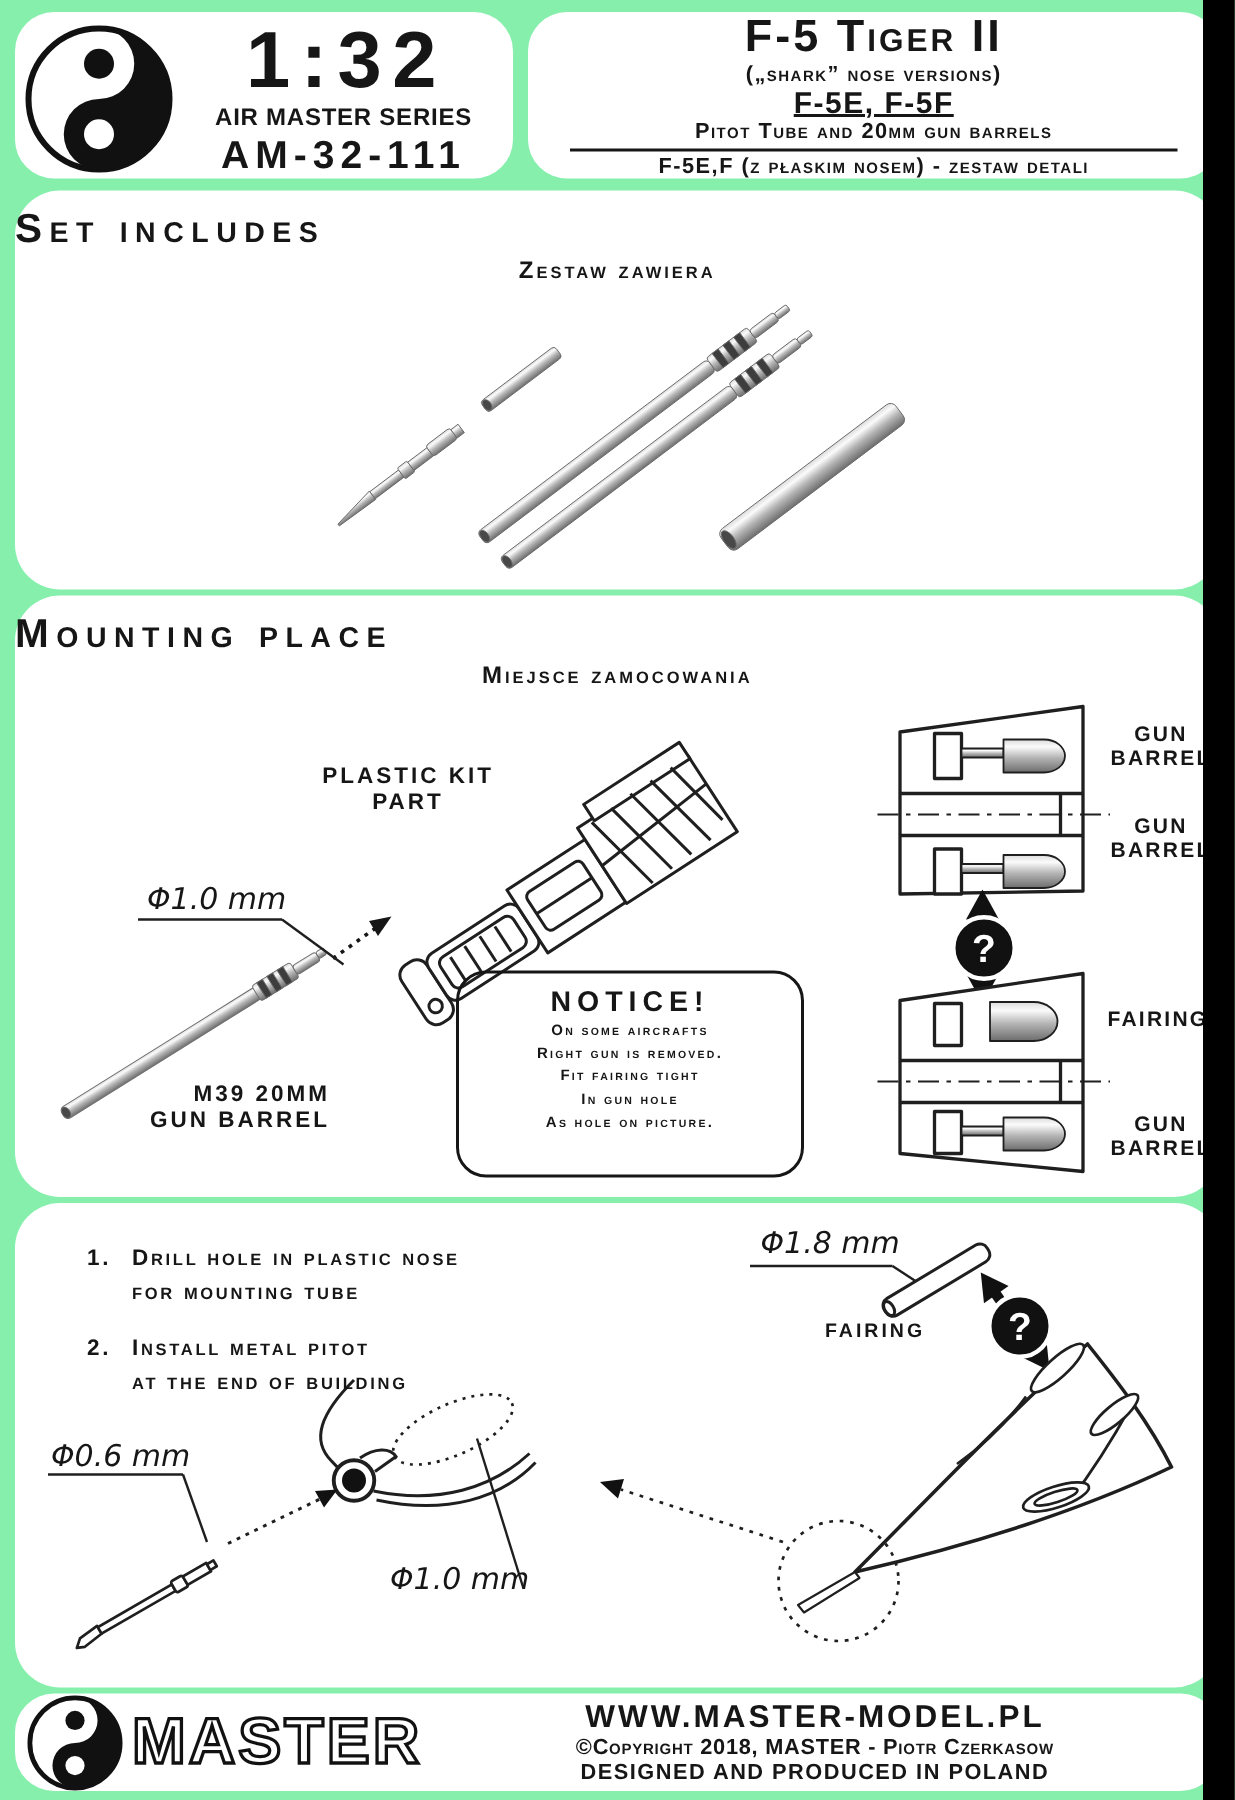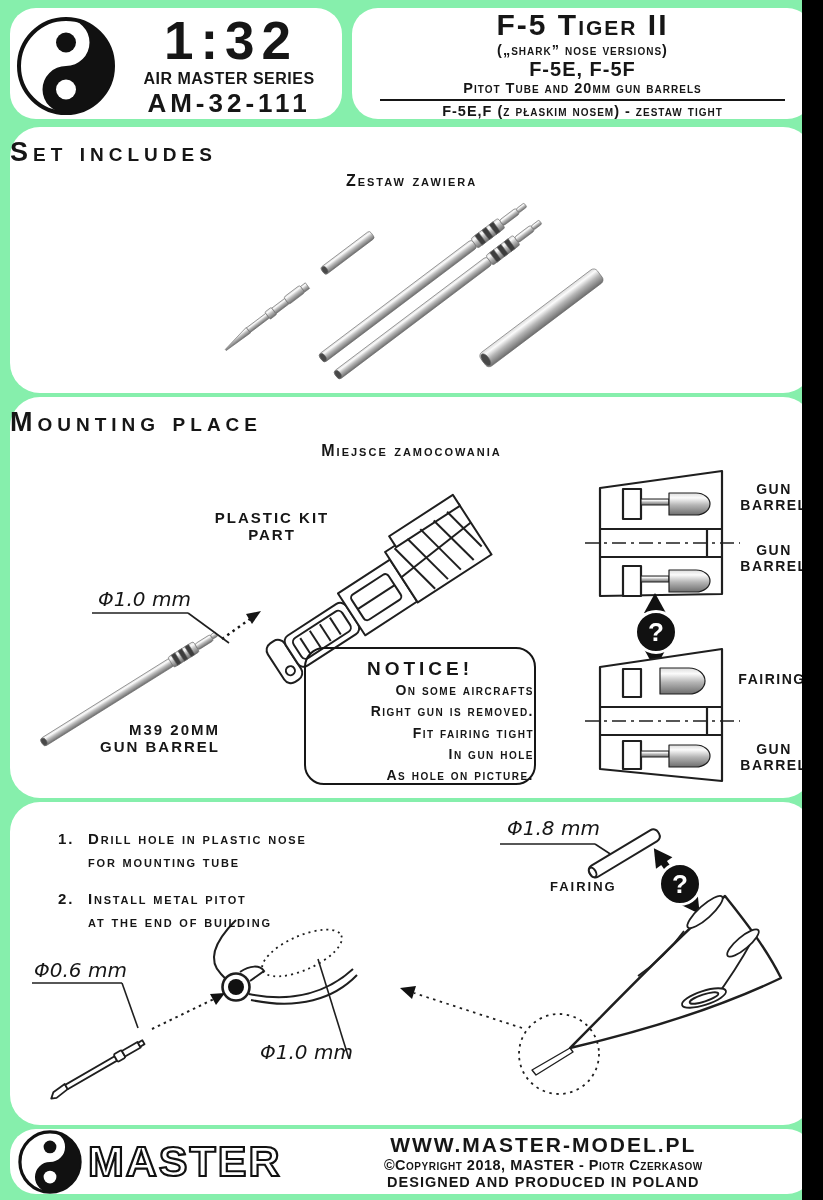--- a/index.html
+++ b/index.html
@@ -12,41 +12,41 @@
   #hdr-left{left:10px;top:8px;width:332px;height:111px;border-radius:26px;display:flex;align-items:center;}
   #hdr-left svg{margin:4px 0 0 6px;flex:0 0 auto;}
   #hdr-left .txt{flex:1;text-align:center;line-height:1;margin-top:2px;}
   .scale{font-size:53px;font-weight:800;letter-spacing:7px;margin-left:4px;}
   .series{font-size:16px;font-weight:700;letter-spacing:.5px;margin-top:4px;}
   .code{font-size:26px;font-weight:800;letter-spacing:4px;margin-top:3px;}
   #hdr-right{left:352px;top:8px;width:461px;height:111px;border-radius:26px;
              display:flex;flex-direction:column;align-items:center;justify-content:center;line-height:1.12;}
   .t1{font-size:30px;font-weight:800;letter-spacing:2px;}
   .t2{font-size:14.5px;font-weight:700;letter-spacing:1px;}
-  .t3{font-size:20px;font-weight:800;letter-spacing:1px;}
+  .t3{font-size:20px;font-weight:800;letter-spacing:1px;text-decoration:underline;}
   .t4{font-size:14.5px;font-weight:700;letter-spacing:1px;}
   .hr{width:88%;height:2px;background:#161616;margin:3px 0 2px 0;}
   .t5{font-size:14.5px;font-weight:700;letter-spacing:1px;}
   
   #sec-set{left:10px;top:127px;width:803px;height:266px;border-radius:30px;}
   #sec-mount{left:10px;top:397px;width:803px;height:401px;border-radius:30px;}
   #sec-steps{left:10px;top:802px;width:803px;height:323px;border-radius:30px;}
   .sec-title{font-size:27px;font-weight:800;letter-spacing:5px;padding-top:10px;}
   .sec-sub{text-align:center;font-size:16px;font-weight:700;letter-spacing:2px;margin-top:4px;}
   .fillsvg{position:absolute;left:0;top:0;}
   .lbl{position:absolute;font-weight:700;line-height:1.15;}
   .dim{position:absolute;font-family:"DejaVu Sans",sans-serif;font-style:italic;font-size:20px;font-weight:500;}
   
   #lbl-plastic{left:192px;top:112px;width:140px;text-align:center;font-size:15px;letter-spacing:2px;}
   #dim-10a{left:88px;top:190px;}
   #lbl-m39{left:65px;top:324px;width:145px;text-align:right;font-size:15px;letter-spacing:2px;}
   #notice{position:absolute;left:294px;top:250px;width:228px;height:134px;border:2.5px solid #161616;
           border-radius:20px;text-align:center;}
   #notice .nt{font-size:19px;font-weight:700;letter-spacing:4px;margin-top:9px;}
-  #notice .nl{font-size:14px;font-weight:700;letter-spacing:1.5px;line-height:1.52;text-align:right;}
+  #notice .nl{font-size:10px;font-weight:700;letter-spacing:1.5px;line-height:1.52;}
   .side-lbl{width:84px;text-align:center;font-size:14px;letter-spacing:1.5px;}
   #lbl-gb1{left:722px;top:84px;}  #lbl-gb2{left:722px;top:145px;}
   #lbl-fair1{left:720px;top:274px;} #lbl-gb3{left:722px;top:344px;}
   .badge{position:absolute;width:38px;height:38px;border-radius:50%;background:#111;border:3px solid #fff;
          color:#fff;font-weight:800;font-size:26px;display:flex;align-items:center;justify-content:center;}
   #badge1{left:624px;top:213px;}
   
   #steps{position:absolute;left:48px;top:26px;}
   .step{display:flex;font-size:15px;font-weight:700;letter-spacing:1.8px;line-height:1.5;margin-bottom:15px;}
   .step .n{width:30px;}
@@ -83,21 +83,21 @@
       <div class="code">AM-32-111</div>
     </div>
   </div>
 
   <div class="panel" id="hdr-right">
     <div class="t1 sc">F-5 Tiger II</div>
     <div class="t2 sc">(„shark” nose versions)</div>
     <div class="t3">F-5E, F-5F</div>
     <div class="t4 sc">Pitot Tube and 20mm gun barrels</div>
     <div class="hr"></div>
-    <div class="t5 sc">F-5E,F (z płaskim nosem) - zestaw tight</div>
+    <div class="t5 sc">F-5E,F (z płaskim nosem) - zestaw detali</div>
   </div>
 
   <div class="panel" id="sec-set">
     <div class="sec-title sc">Set includes</div>
     <div class="sec-sub sc">Zestaw zawiera</div>
     <svg class="fillsvg" width="803" height="266" viewBox="0 0 803 266">
       <defs>
         <linearGradient id="met1" x1="0" y1="0" x2="0" y2="1">
           <stop offset="0" stop-color="#dcdcdc"></stop>
             <stop offset="0.22" stop-color="#fbfbfb"></stop>

